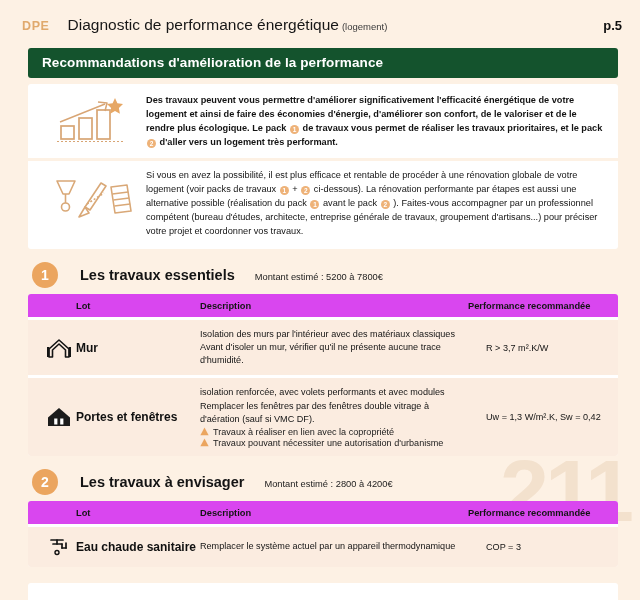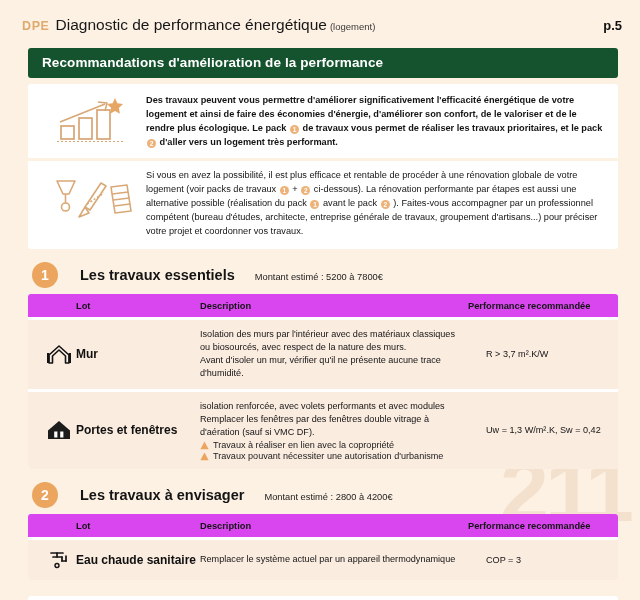--- a/index.html
+++ b/index.html
@@ -38,21 +38,21 @@
   .topbar {
     display: flex;
     align-items: baseline;
     padding: 16px 18px 10px 22px;
   }
   .dpe-tag {
     font-size: 12.5px;
     font-weight: 700;
     color: #e0a96d;
     letter-spacing: .6px;
-    margin-right: 6px;
+    margin-right: 18px;
   }
   .doc-title {
     font-size: 15.5px;
     color: #171717;
     font-weight: 400;
     text-align: right;
   }
   .doc-title-sub {
     font-size: 9.5px;
     color: #3a3a3a;
@@ -315,21 +315,20 @@
           <svg width="26" height="22" viewBox="0 0 26 22">
             <path d="M13 3 L23 12 L23 20 L19.5 20 L19.5 13 L13 7 L6.5 13 L6.5 20 L3 20 L3 12 Z" fill="none" stroke="#141414" stroke-width="1.6" stroke-linejoin="round"></path>
             <rect x="1" y="10" width="2.4" height="10" fill="#141414"></rect>
             <rect x="22.6" y="10" width="2.4" height="10" fill="#141414"></rect>
           </svg>
         </div>
         <div class="lot-name">Mur</div>
       </div>
       <div class="col-desc">
         <div class="desc-text">Isolation des murs par l'intérieur avec des matériaux classiques</div>
-        <div class="desc-text">ou biosourcés, avec respect de la nature des murs.</div>
         <div class="desc-text">Avant d'isoler un mur, vérifier qu'il ne présente aucune trace</div>
         <div class="desc-text">d'humidité.</div>
       </div>
       <div class="col-perf">
         <div class="perf-text">R &gt; 3,7 m².K/W</div>
       </div>
     </div>
 
     <div class="tbl-row">
       <div class="col-lot">

